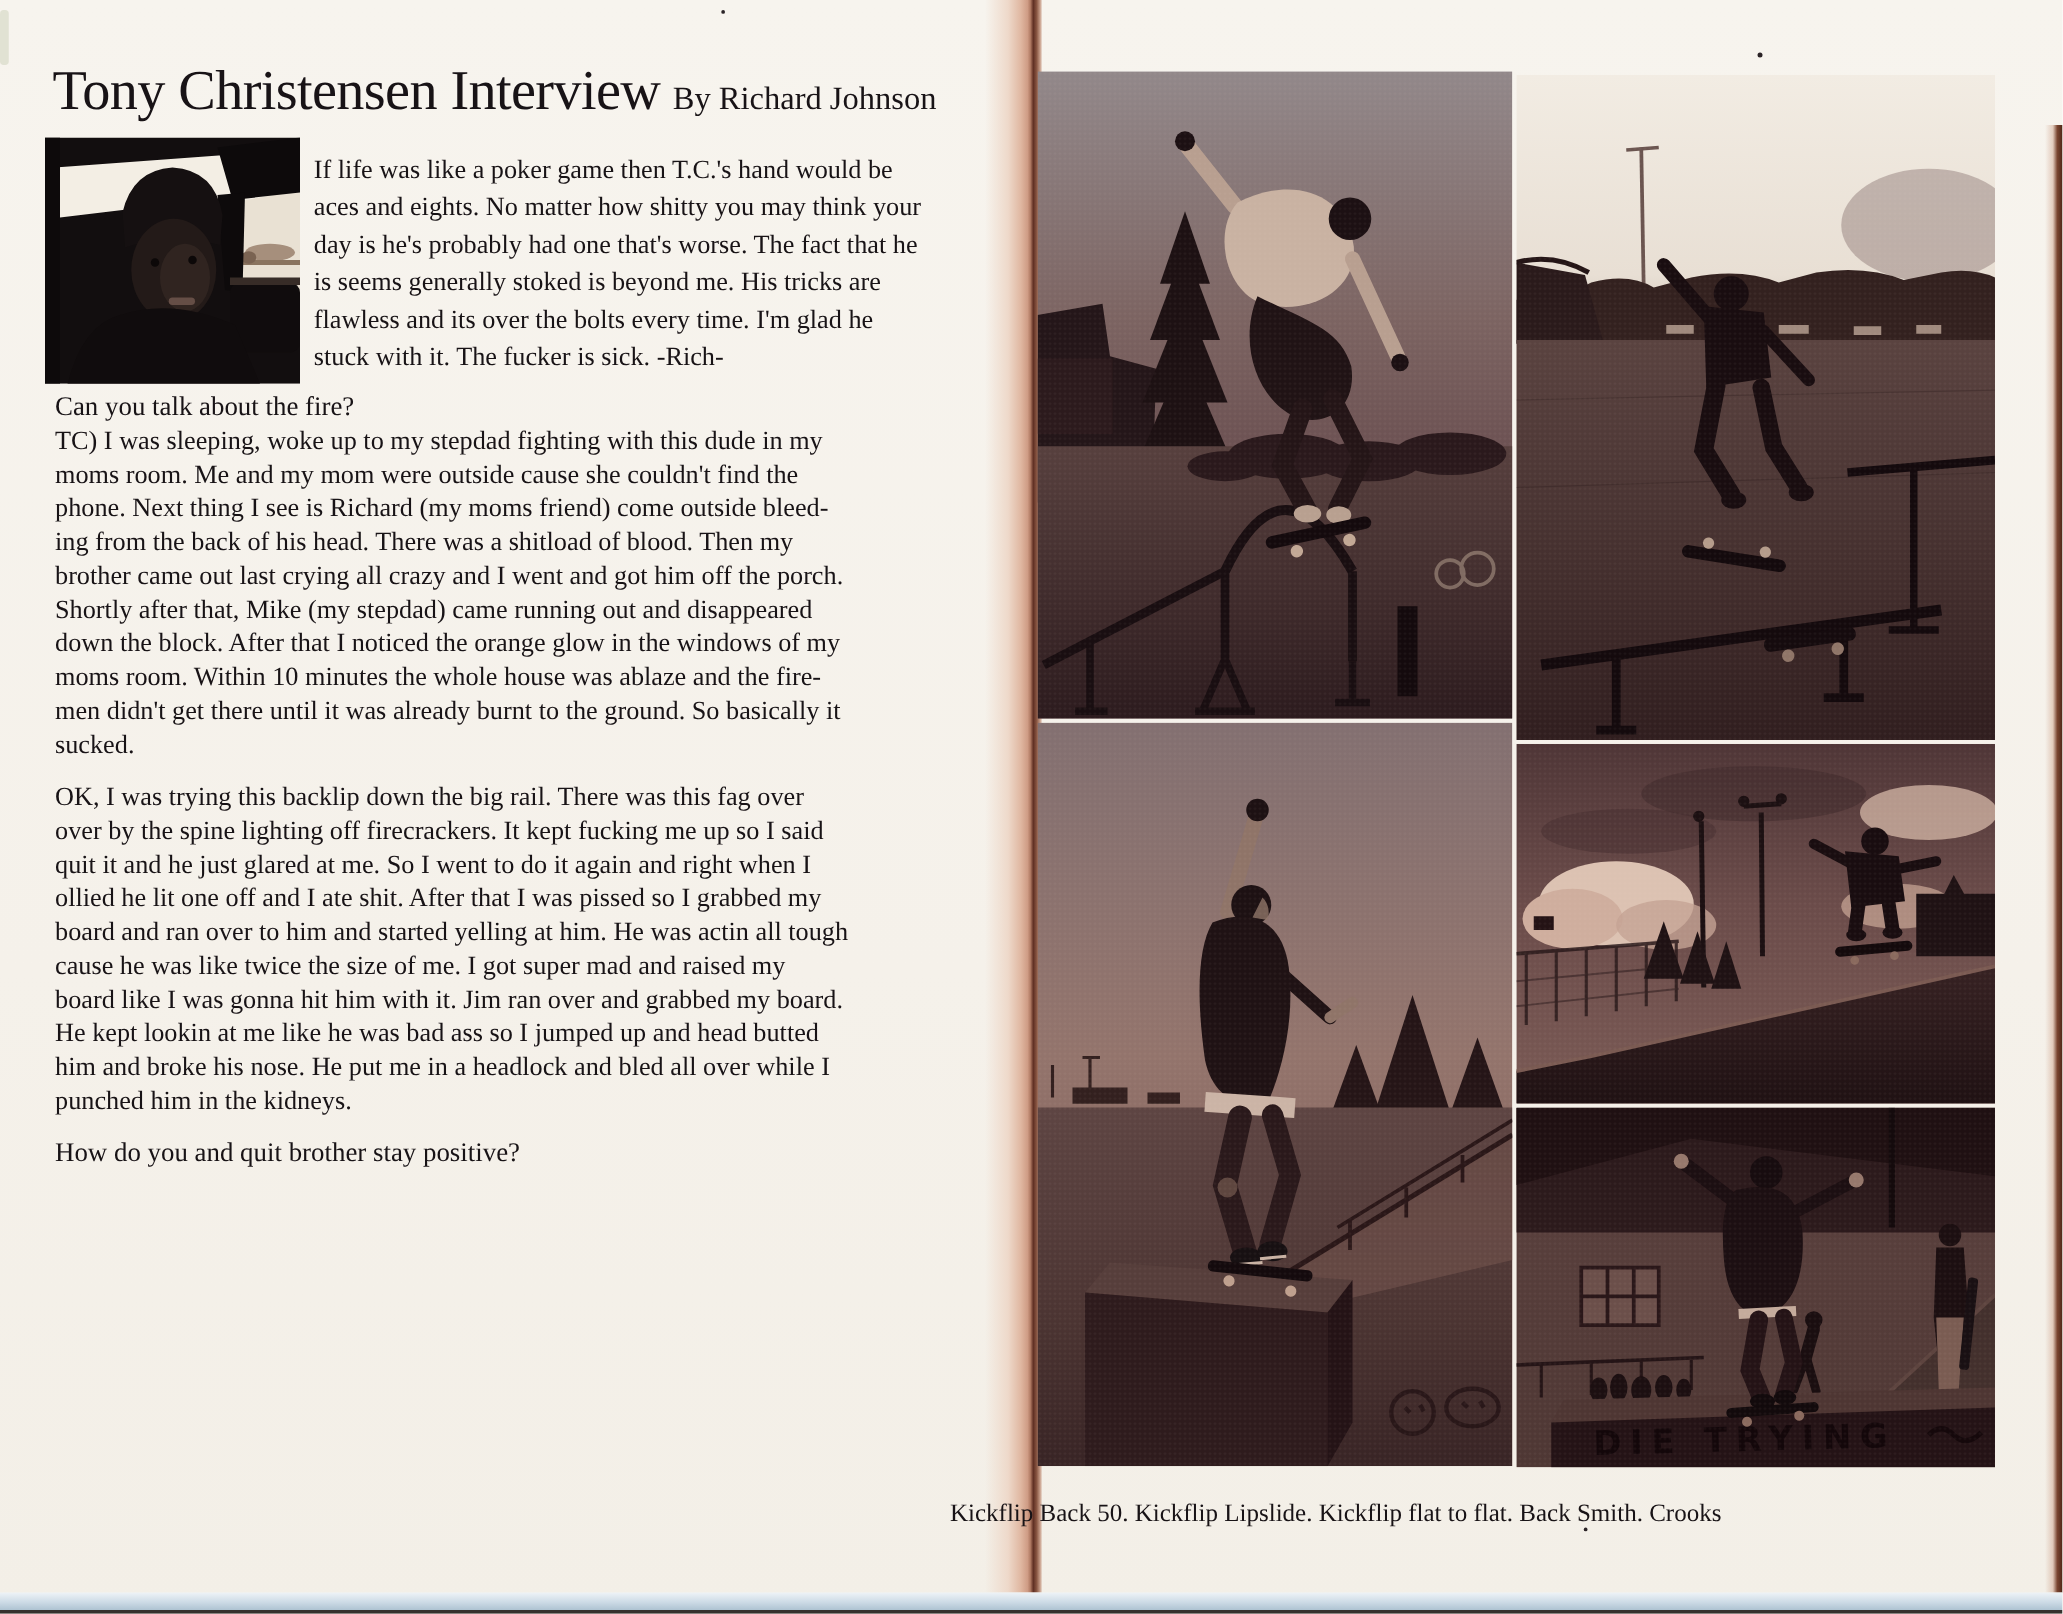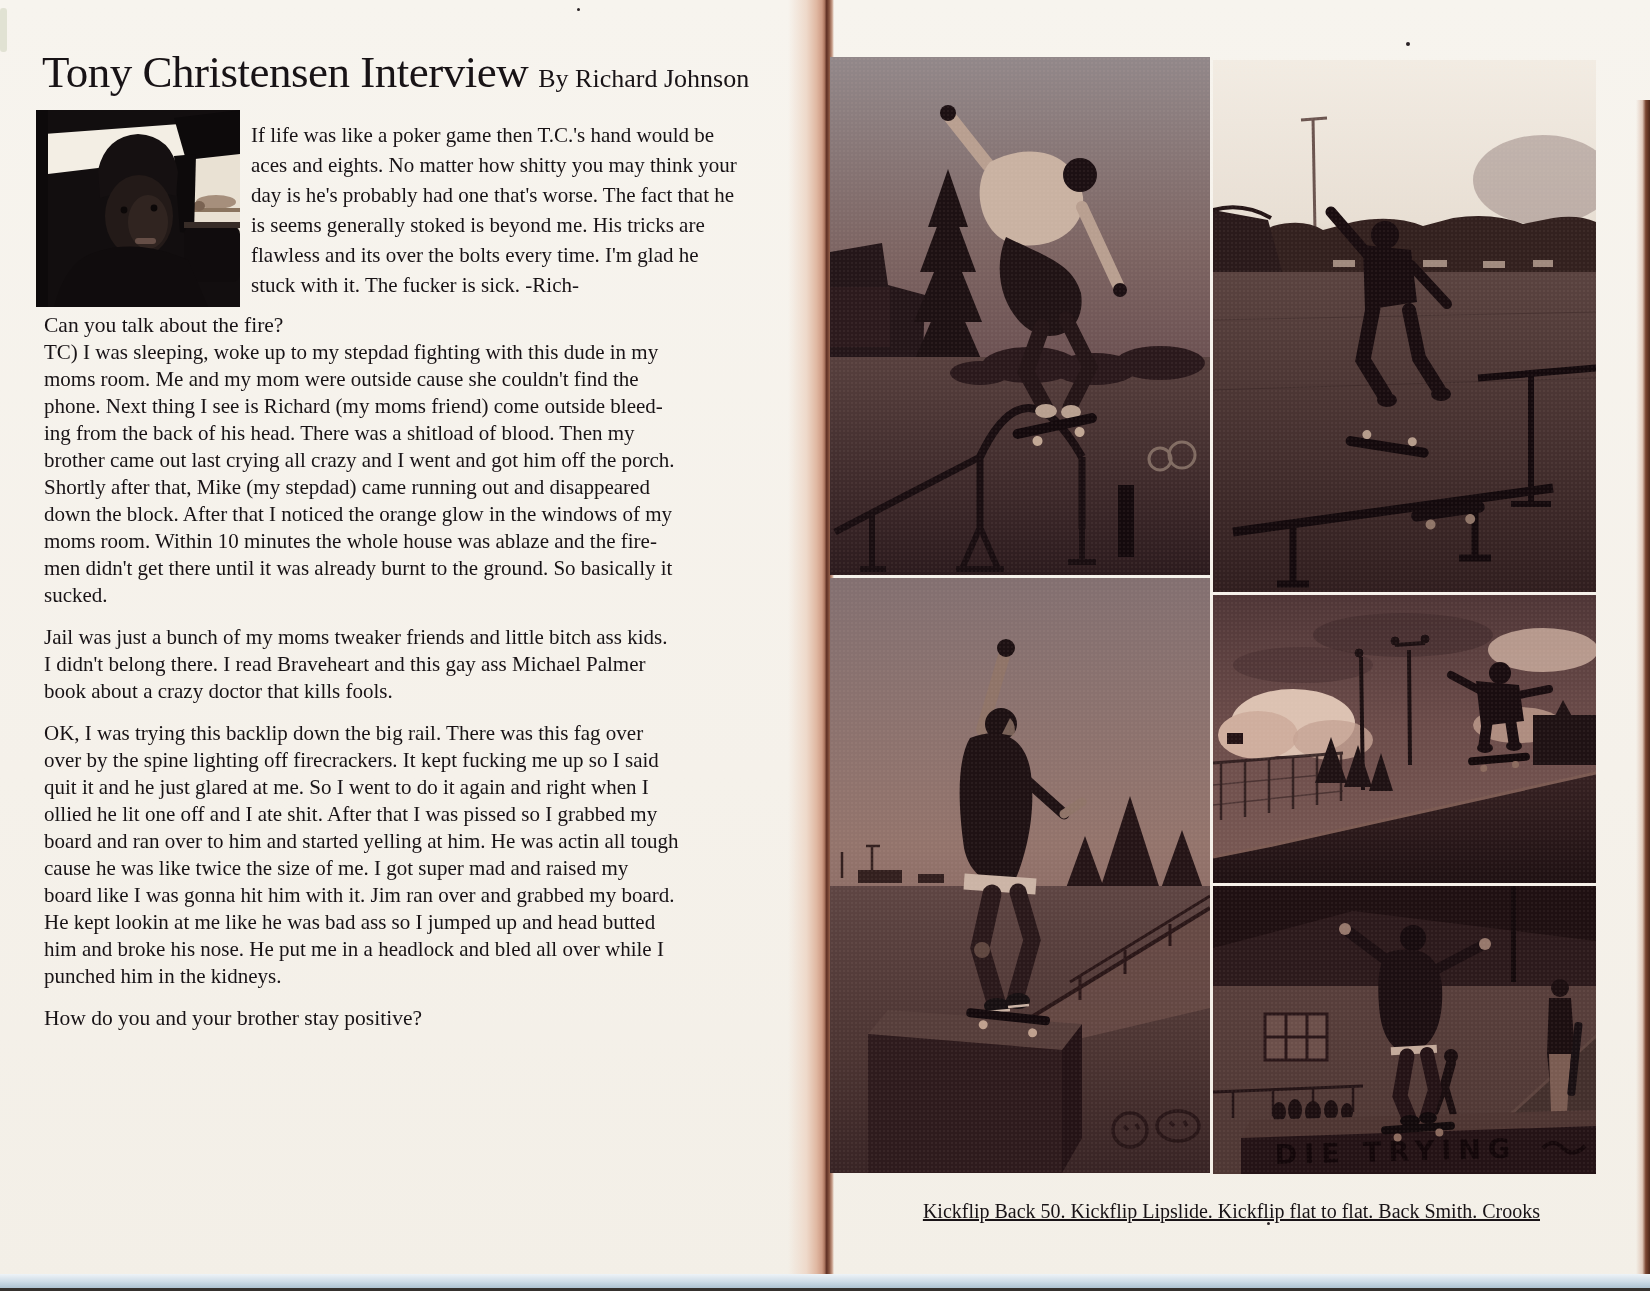--- a/index.html
+++ b/index.html
@@ -24,21 +24,21 @@
   .ph{position:absolute;overflow:hidden;}
   .ph svg{display:block;width:100%;height:100%;}
   #p1{left:0;top:0;width:380px;height:518px;}
   #p4{left:0;top:521px;width:380px;height:595px;}
   #p2{left:383px;top:3px;width:383px;height:532px;}
   #p3{left:383px;top:538px;width:383px;height:288px;}
   #p5{left:383px;top:829px;width:383px;height:288px;}
   .collage::after{content:"";position:absolute;inset:0;pointer-events:none;
     background-image:radial-gradient(rgba(255,228,214,0.05) 1px,transparent 1px);
     background-size:4px 4px;}
-  .caption{left:760px;top:1200px;width:780px;text-align:right;font-size:20px;text-decoration:underline;}
+  .caption{left:760px;top:1200px;width:780px;text-align:left;font-size:20px;}
   
   .spine{left:788px;top:0;width:46px;height:1274px;
     background:linear-gradient(90deg,rgba(244,238,230,0) 0%,#eed9ca 40%,#e0b8a2 62%,#cf9c85 74%,#b07a63 79%,#5f2f23 84%,#8a5743 90%,#c9a globalization 95%);
     background:linear-gradient(90deg,rgba(244,238,230,0) 0%,#eed9ca 40%,#e0b8a2 62%,#cf9c85 74%,#b07a63 79%,#5f2f23 84%,#8a5743 90%,#c9a08c 96%,rgba(240,230,220,0) 100%);}
   .right-edge{left:1636px;top:100px;width:14px;height:1174px;
     background:linear-gradient(90deg,rgba(200,150,120,0) 0%,rgba(190,130,100,.35) 45%,#7a4530 70%,#4e2718 100%);}
   .bottom-blue{left:0;top:1274px;width:1650px;height:14px;
     background:linear-gradient(180deg,#eef3f7 0%,#cddbe6 55%,#aec3d2 100%);}
   .bottom-dark{left:0;top:1288px;width:1650px;height:3px;background:#35312e;}
   .speck{border-radius:50%;background:#2a2326;}
@@ -90,38 +90,35 @@
 phone. Next thing I see is Richard (my moms friend) come outside bleed-
 ing from the back of his head. There was a shitload of blood. Then my
 brother came out last crying all crazy and I went and got him off the porch.
 Shortly after that, Mike (my stepdad) came running out and disappeared
 down the block. After that I noticed the orange glow in the windows of my
 moms room. Within 10 minutes the whole house was ablaze and the fire-
 men didn't get there until it was already burnt to the ground. So basically it
 sucked.</p>
   </section>
   <section>
-    <p class="prose">Jail was just a bunch of my moms tweaker friends and little bitch ass kids.
-I didn't belong there. I read Braveheart and this gay ass Michael Palmer
-book about a crazy doctor that kills fools.</p>
   </section>
   <section>
     <p class="prose">OK, I was trying this backlip down the big rail. There was this fag over
 over by the spine lighting off firecrackers. It kept fucking me up so I said
 quit it and he just glared at me. So I went to do it again and right when I
 ollied he lit one off and I ate shit. After that I was pissed so I grabbed my
 board and ran over to him and started yelling at him. He was actin all tough
 cause he was like twice the size of me. I got super mad and raised my
 board like I was gonna hit him with it. Jim ran over and grabbed my board.
 He kept lookin at me like he was bad ass so I jumped up and head butted
 him and broke his nose. He put me in a headlock and bled all over while I
 punched him in the kidneys.</p>
   </section>
   <section>
-    <h3>How do you and your brother stay positive?</h3>
+    <h3>How do you and quit brother stay positive?</h3>
   </section>
 </div>
 
 <div class="abs spine"></div>
 <div class="abs corner-mark"></div>
 
 <div class="abs collage">
 
   <div class="ph" id="p1">
   <svg viewBox="0 0 380 518">

